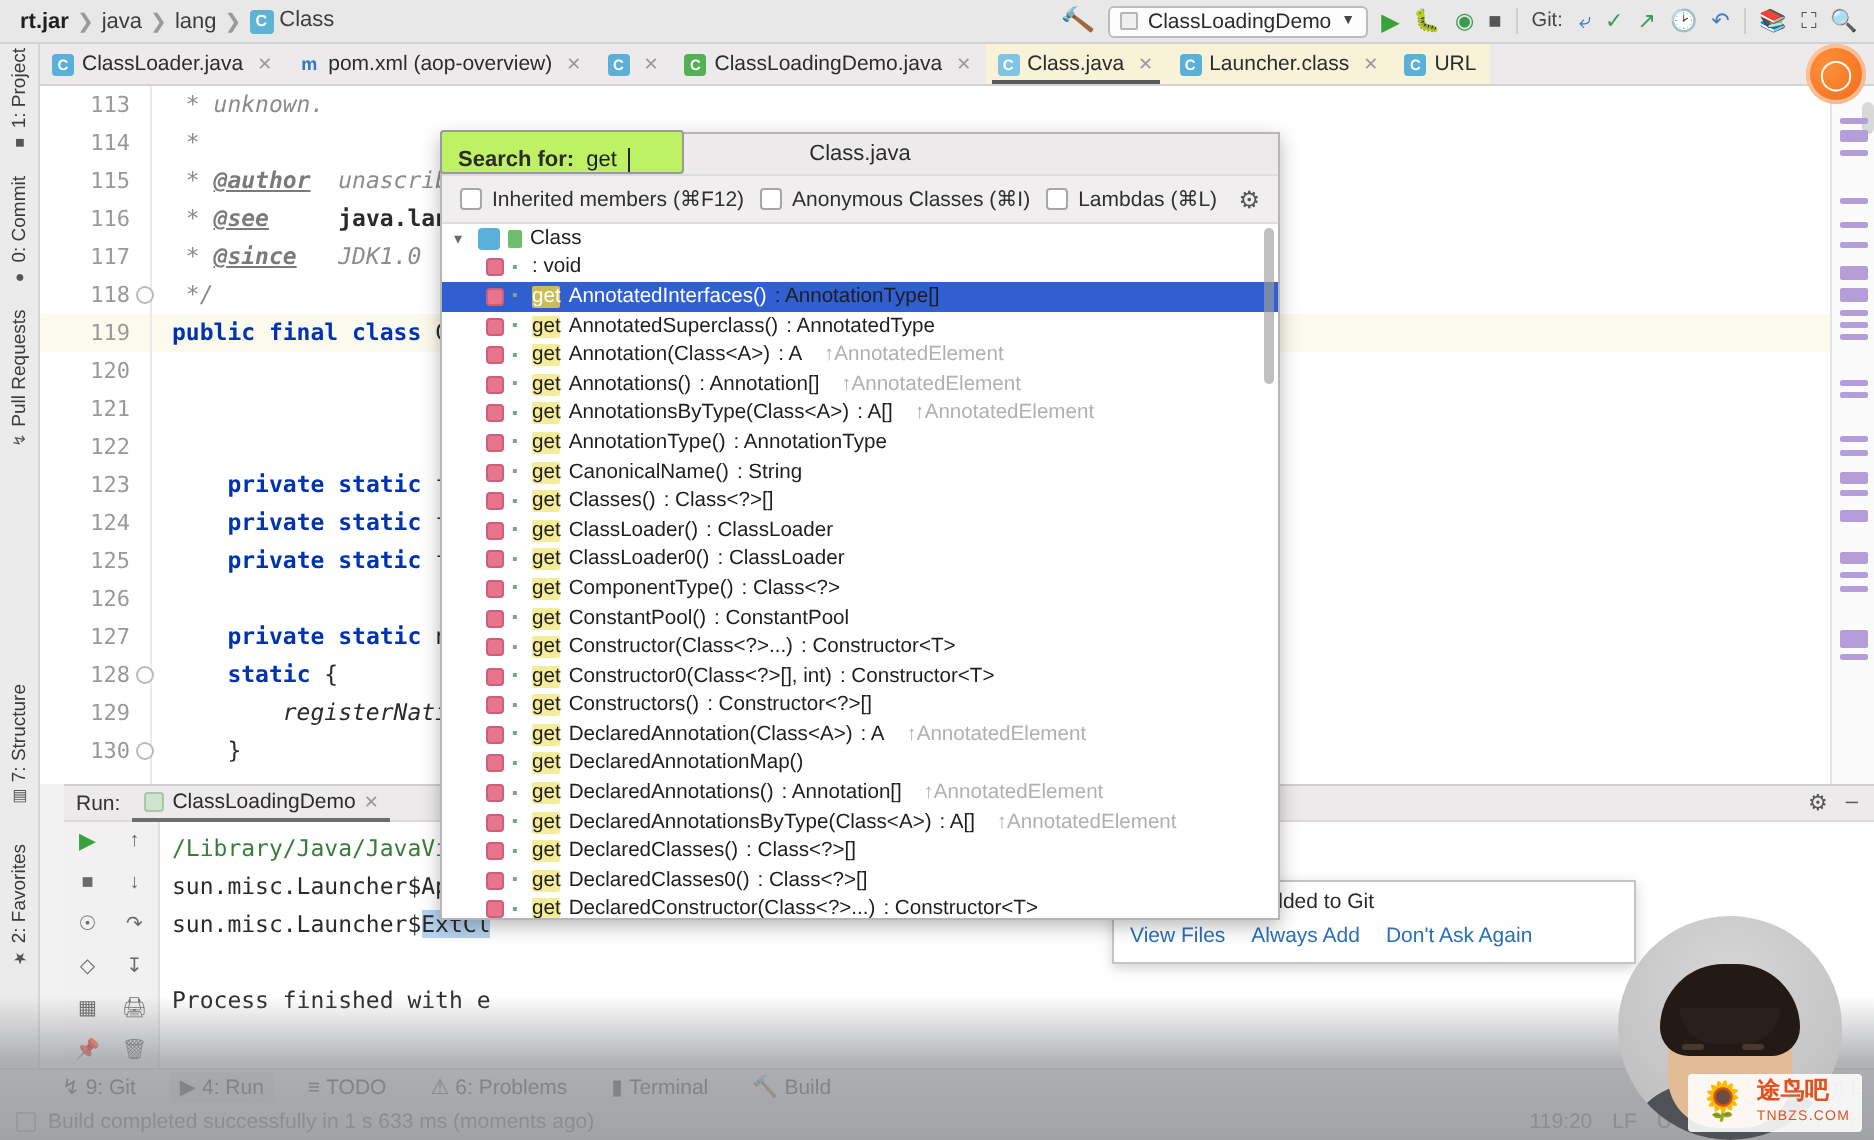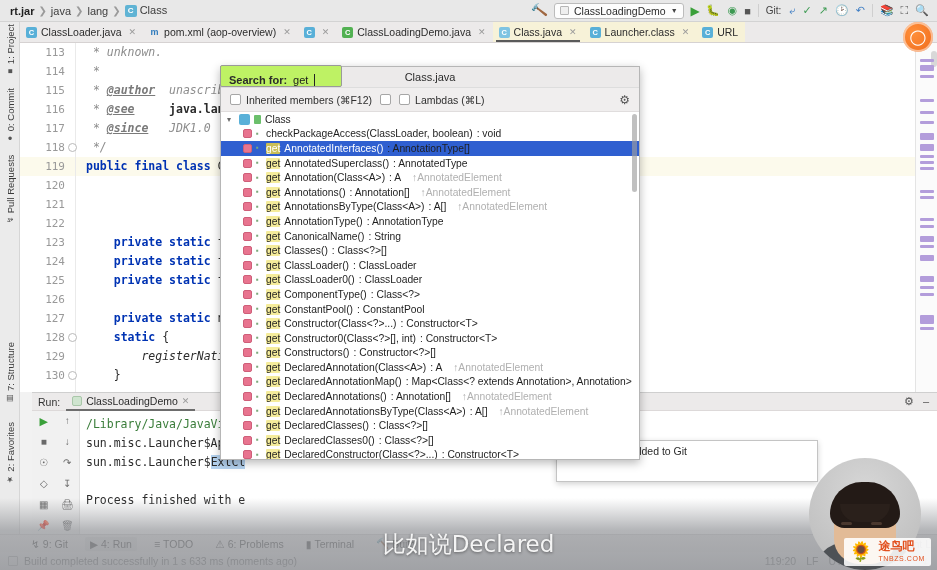--- a/index.html
+++ b/index.html
@@ -581,20 +581,21 @@
       <span>Class.java</span>
     </div>
 
     <div class="pop-filters">
       <label class="fitem">
         <span class="cbx"></span>
         <span>Inherited members (⌘F12)</span>
       </label>
       <label class="fitem">
         <span class="cbx"></span>
+        <span>Anonymous Classes (⌘I)</span>
       </label>
       <label class="fitem">
         <span class="cbx"></span>
         <span>Lambdas (⌘L)</span>
       </label>
       <span class="gear">⚙</span>
     </div>
 
     <div class="pop-list">
       <div class="pscroll"></div>
@@ -602,21 +603,20 @@
       <div class="prow root">
         <span class="chev">▾</span>
         <span class="cicon"></span>
         <span class="gicon"></span>
         <span>Class</span>
       </div>
 
       <div class="prow" style="padding-left:22px">
         <span class="micon"></span>
         <span class="vis">▪</span>
-        <span>checkPackageAccess(ClassLoader, boolean)</span>
           <span class="rettype">: void</span>
       </div>
 
       <div class="prow sel" style="padding-left:22px">
         <span class="micon"></span>
         <span class="vis">▪</span>
         <span class="mark-y">get</span>
           <span>AnnotatedInterfaces()</span>
           <span class="rettype">: AnnotationType[]</span>
       </div>
@@ -732,21 +732,20 @@
           <span>DeclaredAnnotation(Class&lt;A&gt;)</span>
           <span>: A</span>
           <span class="inh">&nbsp;</span>
           <span class="inh">↑AnnotatedElement</span>
       </div>
       <div class="prow" style="padding-left:22px">
         <span class="micon"></span>
           <span class="vis">▪</span>
         <span class="mark-y">get</span>
           <span>DeclaredAnnotationMap()</span>
-          <span>: Map&lt;Class&lt;? extends Annotation&gt;, Annotation&gt;</span>
       </div>
       <div class="prow" style="padding-left:22px">
         <span class="micon"></span>
           <span class="vis">▪</span>
         <span class="mark-y">get</span>
           <span>DeclaredAnnotations()</span>
           <span>: Annotation[]</span>
           <span class="inh">&nbsp;</span>
           <span class="inh">↑AnnotatedElement</span>
       </div>
@@ -778,20 +777,25 @@
           <span class="vis">▪</span>
         <span class="mark-y">get</span>
           <span>DeclaredConstructor(Class&lt;?&gt;...)</span>
           <span>: Constructor&lt;T&gt;</span>
       </div>
     </div>
   </div>
 
   <div class="balloon">
     <div class="msg">d files can be added to Git</div>
+    <div class="acts">
+      <a>View Files</a>
+      <a>Always Add</a>
+      <a>Don't Ask Again</a>
+    </div>
   </div>
 
   <div class="bottombar">
     <div class="bbtn">
       <span>↯</span>
       <span>9: Git</span>
     </div>
     <div class="bbtn active">
       <span style="color:#3a3a3a">▶</span>
       <span>4: Run</span>
@@ -837,21 +841,20 @@
   </div>
 
   <div class="webcam">
     <div class="wc-body"></div>
     <div class="wc-head"></div>
     <div class="wc-hair"></div>
     <div class="wc-eye l"></div>
     <div class="wc-eye r"></div>
   </div>
 
-  <div class="subtitle">比如说Declared</div>
 
   <div class="wm-tnb">
     <span class="bird">🌻</span>
     <span class="tt">
       <span class="t1">途鸟吧</span><br>
       <span class="t2">TNBZS.COM</span>
     </span>
   </div>
 
 </div>

